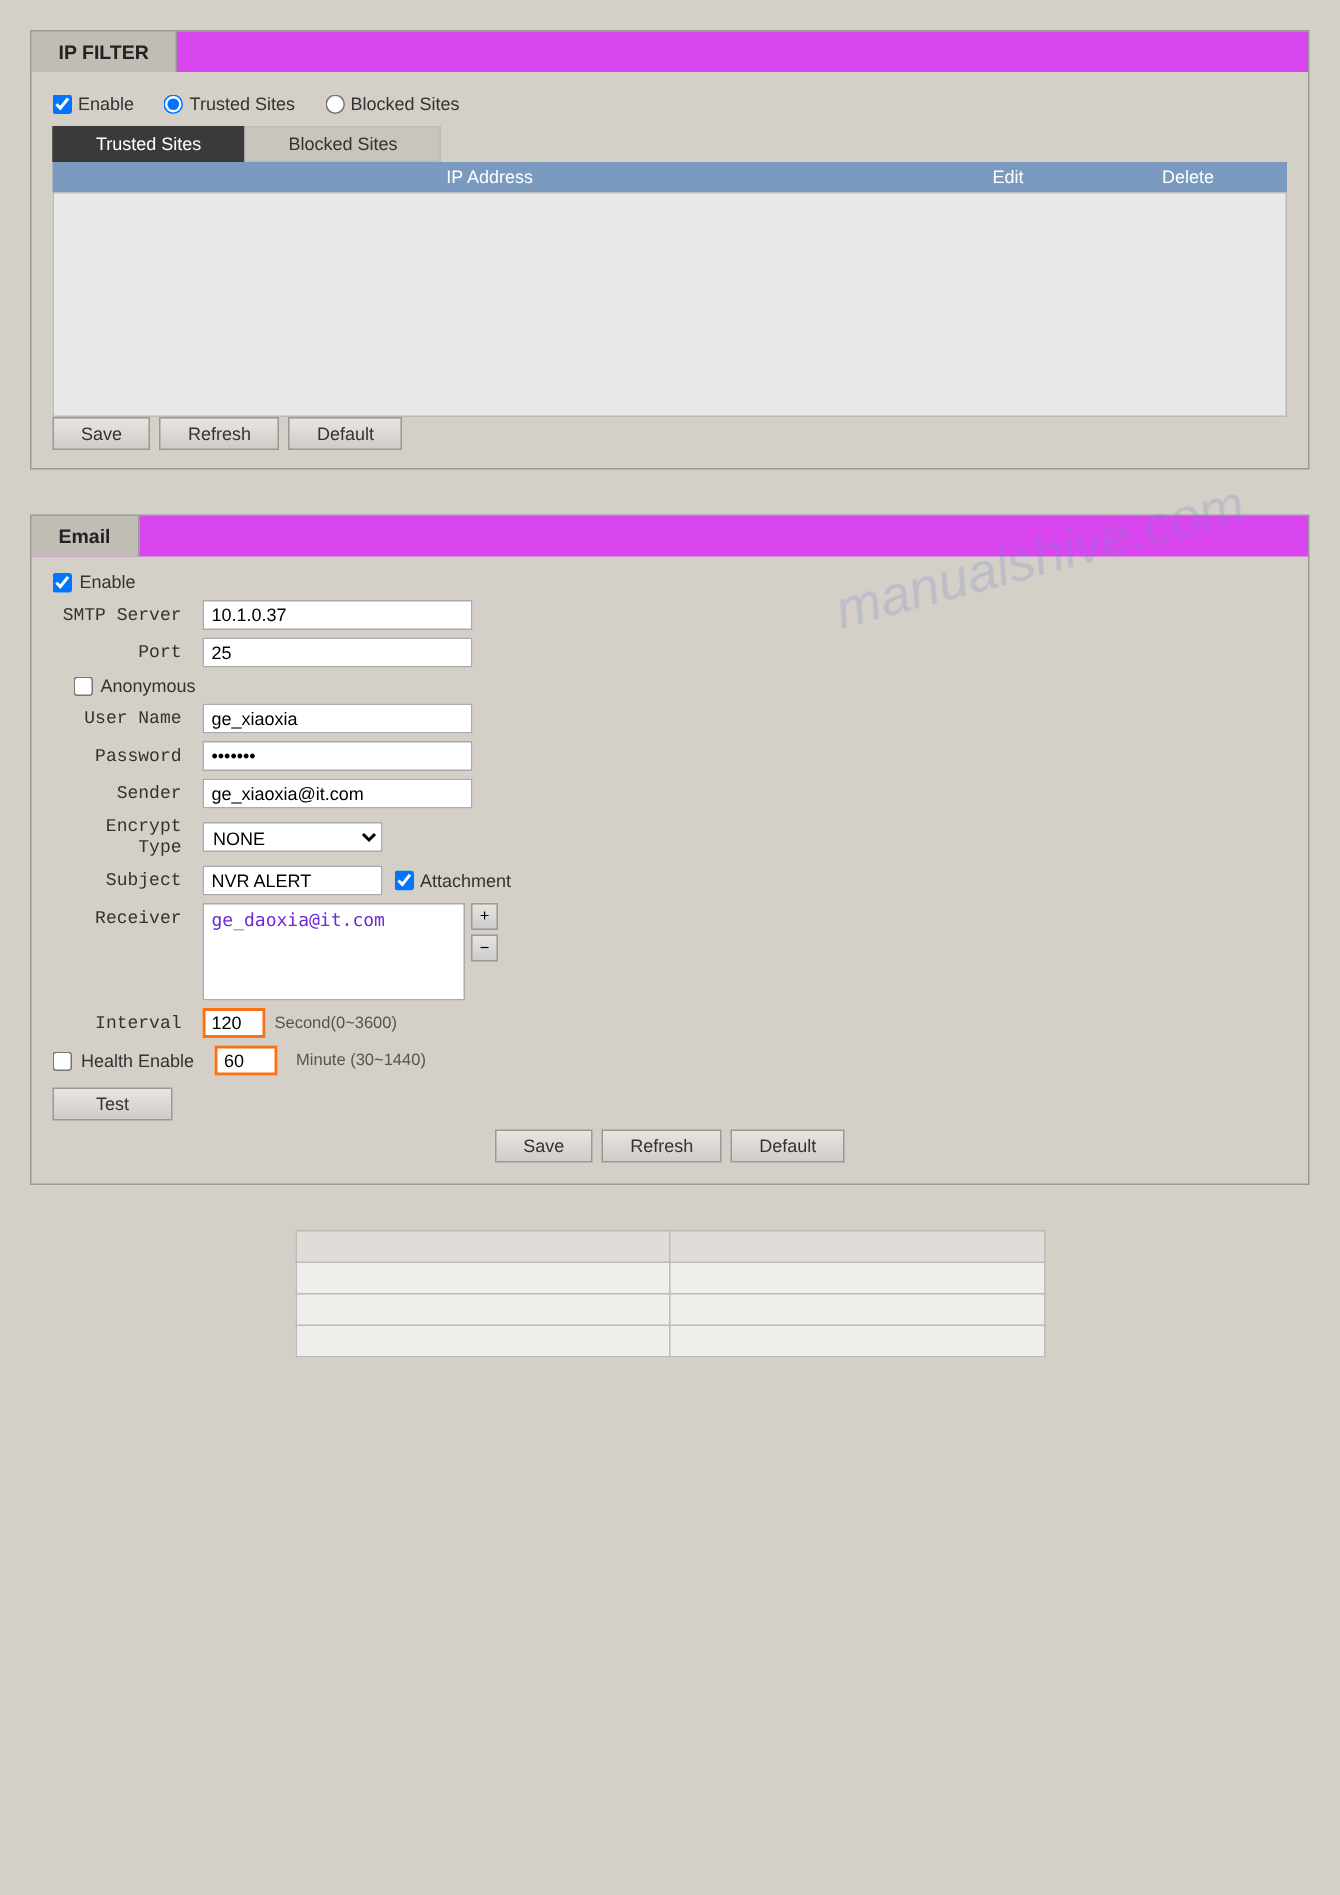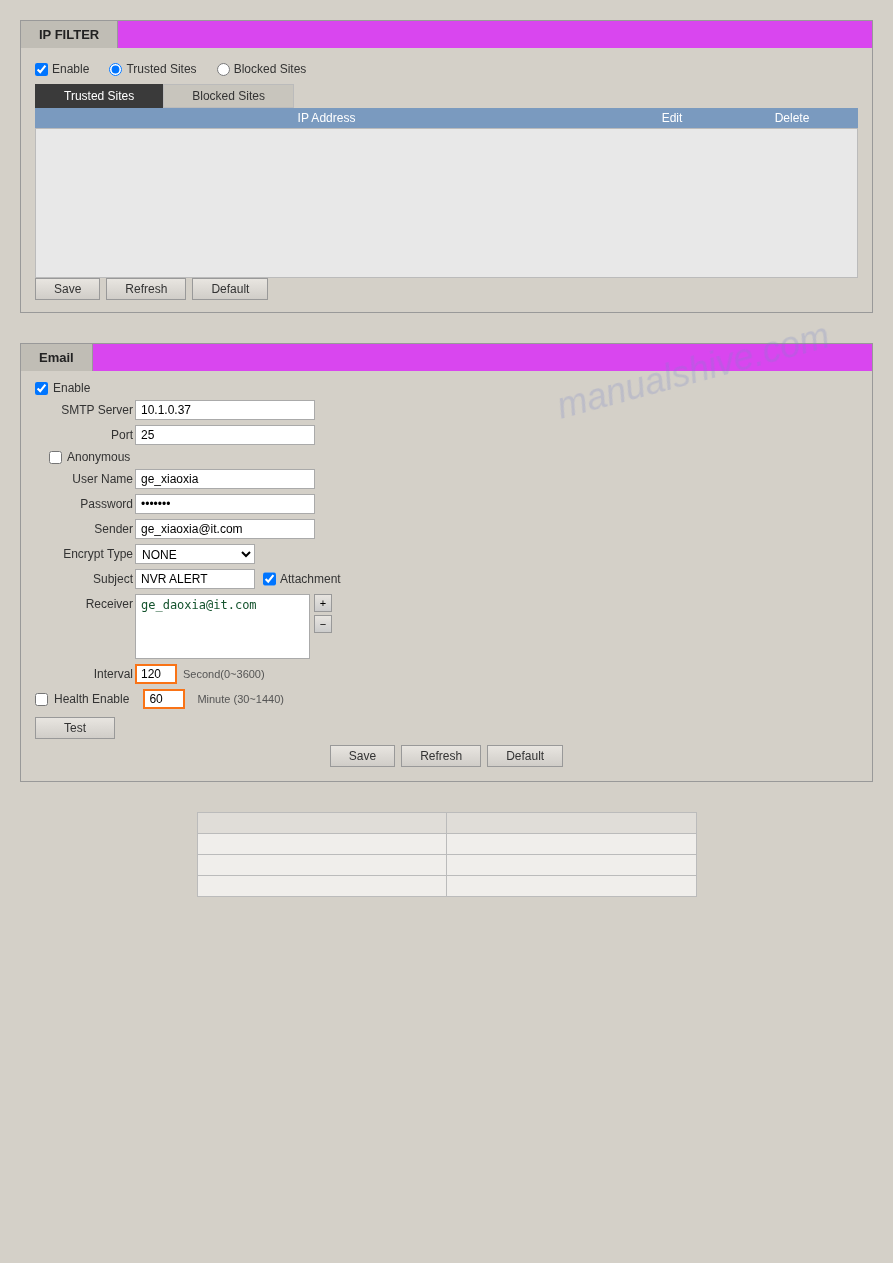--- a/index.html
+++ b/index.html
@@ -111,24 +111,25 @@
       padding: 10px 14px 14px 14px;
     }
     .form-row {
       display: flex;
       align-items: center;
       margin-bottom: 5px;
     }
     .form-label {
       width: 100px;
       text-align: right;
-      padding-right: 2px;
+      padding-right: 14px;
       color: #333;
       font-size: 12px;
       flex-shrink: 0;
+      font-family: Liberation Mono, monospace;
     }
     .form-input {
       border: 1px solid #aaa;
       background: #fff;
       padding: 2px 5px;
       font-size: 12px;
       width: 180px;
       height: 20px;
     }
     .form-select {
@@ -152,21 +153,21 @@
       cursor: pointer;
     }
     .receiver-area {
       border: 1px solid #aaa;
       background: #fff;
       width: 175px;
       height: 65px;
       font-size: 12px;
       padding: 3px 5px;
       resize: none;
-      color: #14532d;
+      color: #6d28d9;
     }
     .receiver-controls {
       display: flex;
       flex-direction: column;
       margin-left: 4px;
       gap: 3px;
     }
     .small-btn {
       width: 18px;
       height: 18px;

